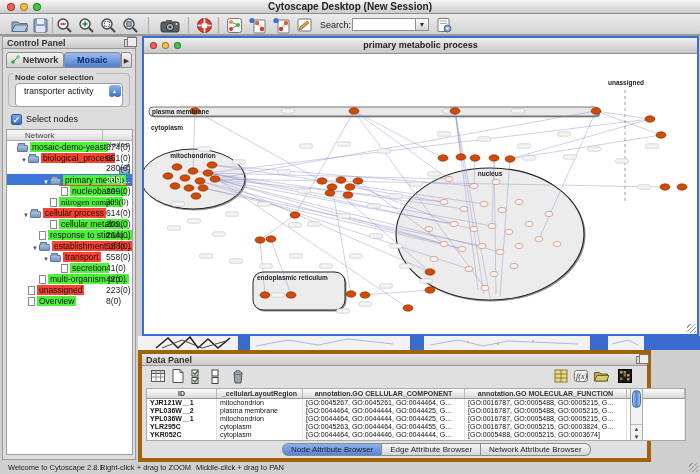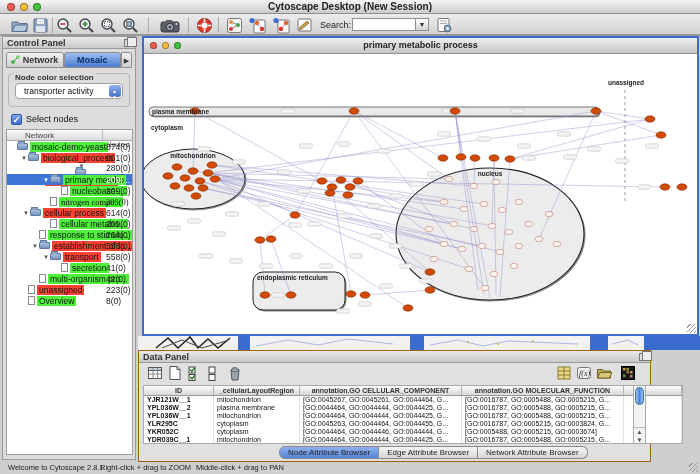--- a/index.html
+++ b/index.html
@@ -43,41 +43,41 @@
   .cp-tab { flex:1; height:16px; border:1px solid #8d8d8d; background:linear-gradient(#f2f2f2,#cfcfcf);
     font-size:9px; font-weight:bold; color:#333; text-align:center; line-height:15px;
     border-radius:3px 3px 0 0; overflow:hidden; white-space:nowrap; }
   .cp-tab.active { background:linear-gradient(#9dbdf0,#4d7dd2); color:#0b2c66; }
   .cp-tab-arrow { width:11px; height:16px; border:1px solid #8d8d8d; background:linear-gradient(#f2f2f2,#cfcfcf);
     font-size:7px; color:#333; text-align:center; line-height:15px; border-radius:0 3px 0 0; }
   .groupbox { position:absolute; left:5px; top:36px; width:122px; height:34px;
     border:1px solid #b5b5b5; border-radius:4px; }
   .groupbox .legend { position:absolute; left:4px; top:-1px; font-size:8px; font-weight:bold;
     color:#333; background:#dcdcdc; padding:0 2px; }
-  .combo { position:absolute; left:6px; top:9px; width:108px; height:16px; background:#fff;
+  .combo { position:absolute; left:6px; top:9px; width:108px; height:24px; background:#fff;
     border:1px solid #9f9f9f; border-radius:4px; font-size:8.5px; color:#111;
     line-height:14px; padding-left:8px; }
   .combo .stepper { position:absolute; right:1px; top:1px; width:12px; height:12px;
     background:linear-gradient(#8fb2ee,#3f6fcb); border-radius:3px; }
   .combo .stepper::before { content:"▲"; position:absolute; top:-1px; left:3px; font-size:5px; color:#fff; }
   .combo .stepper::after  { content:"▼"; position:absolute; top:5px;  left:3px; font-size:5px; color:#fff; }
   .check-row { position:absolute; left:8px; top:76px; height:12px; display:flex; align-items:center; gap:4px; }
   .checkbox { width:11px; height:11px; border-radius:2px; background:linear-gradient(#7ea8ec,#3b6cc9);
     border:1px solid #2d55a5; color:#fff; font-size:9px; line-height:10px; text-align:center; font-weight:bold; }
   .check-label { font-size:9px; color:#111; }
 
   .tree-box { position:absolute; left:3px; top:92px; width:127px; bottom:4px; background:#fff;
     border:1px solid #9f9f9f; overflow:hidden; }
   .tree-header { height:11px; background:linear-gradient(#fafafa,#dcdcdc); border-bottom:1px solid #aaa;
     font-size:8px; color:#444; position:relative; }
   .tree-header .h1 { position:absolute; left:18px; top:1px; }
   .tree-header .h2 { position:absolute; left:99px; top:10px; }
   .tree-header .hdiv { position:absolute; left:95px; top:0; width:1px; height:11px; background:#bbb; }
   .tree-row { position:relative; height:11px; font-size:8.5px; white-space:nowrap; color:#111;
-    display:flex; align-items:center; }
+    display:flex; align-items:flex-end; }
   .tree-row.selected { background:#3e76d8; }
   .twisty { width:8px; font-size:6px; color:#555; flex:none; text-align:center; }
   .tree-row.selected .twisty { color:#fff; }
   .t-ico { flex:none; margin-right:2px; position:relative; }
   .t-ico.folder { width:11px; height:7px; background:linear-gradient(#a9c0dd,#7794bd); border:1px solid #5f7ba3; border-radius:1px; }
   .t-ico.folder::before { content:""; position:absolute; left:0; top:-3px; width:5px; height:2px;
     background:#8aa5c8; border:1px solid #5f7ba3; border-bottom:none; border-radius:1px 1px 0 0; }
   .t-ico.file { width:7px; height:9px; background:#fff; border:1px solid #8a8a8a; }
   .t-label { padding:0 2px; line-height:10px; }
   .t-label.green { background:#4ef03a; } .t-label.red { background:#fa4232; }
@@ -93,21 +93,21 @@
     font-size:9px; font-weight:bold; color:#222; }
   .net-canvas { position:absolute; left:0; top:16px; right:0; bottom:0; background:#fff; overflow:hidden; }
   .grip { position:absolute; right:1px; bottom:1px; width:9px; height:9px;
     background:repeating-linear-gradient(135deg,transparent 0 2px,#9a9a9a 2px 3px); }
 
   
   .bg-strip { position:absolute; left:138px; top:336px; width:562px; height:14px; background:#e6e6e6; overflow:hidden; }
 
   
   .data-panel { position:absolute; left:138px; top:350px; width:513px; height:112px;
-    background:#e0e0e0; border:1px solid #a16207; }
+    background:#e0e0e0; border:4px solid #a16207; }
   .dp-toolbar { position:absolute; left:0; top:12px; right:0; height:21px; }
   .dp-icon { position:absolute; top:2px; width:16px; height:16px; }
   .dp-table { position:absolute; left:4px; top:34px; width:540px; bottom:17px; background:#fff;
     border:1px solid #aaa; overflow:hidden; }
   .dp-hrow { display:flex; height:10px; background:linear-gradient(#fcfcfc,#d8d8d8); border-bottom:1px solid #999; }
   .dp-th { font-size:7px; font-weight:bold; color:#333; text-align:center; border-right:1px solid #b5b5b5;
     overflow:hidden; white-space:nowrap; line-height:10px; flex:none; }
   .dp-row { display:flex; height:8px; }
   .dp-td { font-size:7px; color:#111; border-right:1px solid #e2e2e2; overflow:hidden;
     white-space:nowrap; line-height:8px; padding-left:3px; flex:none; }

